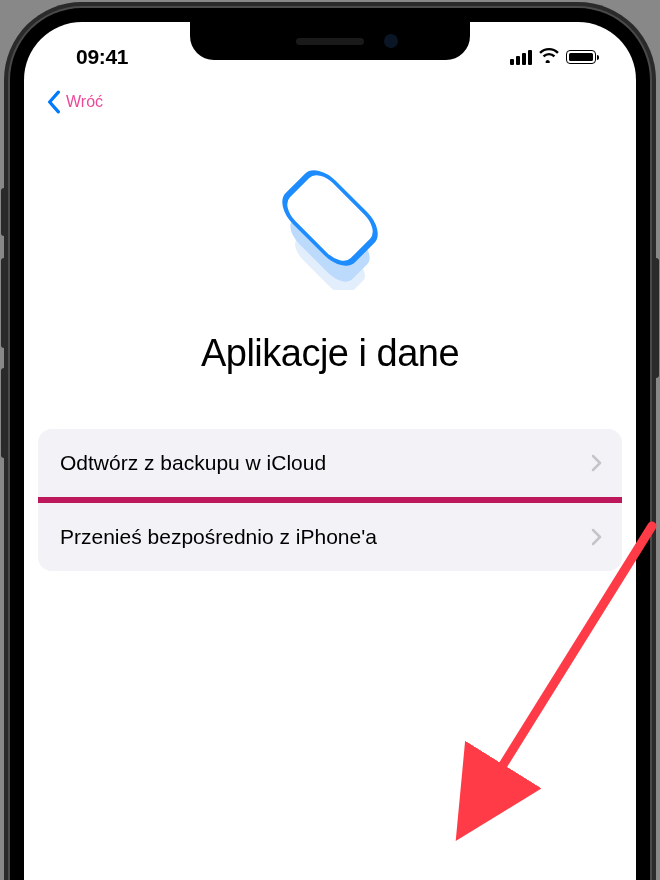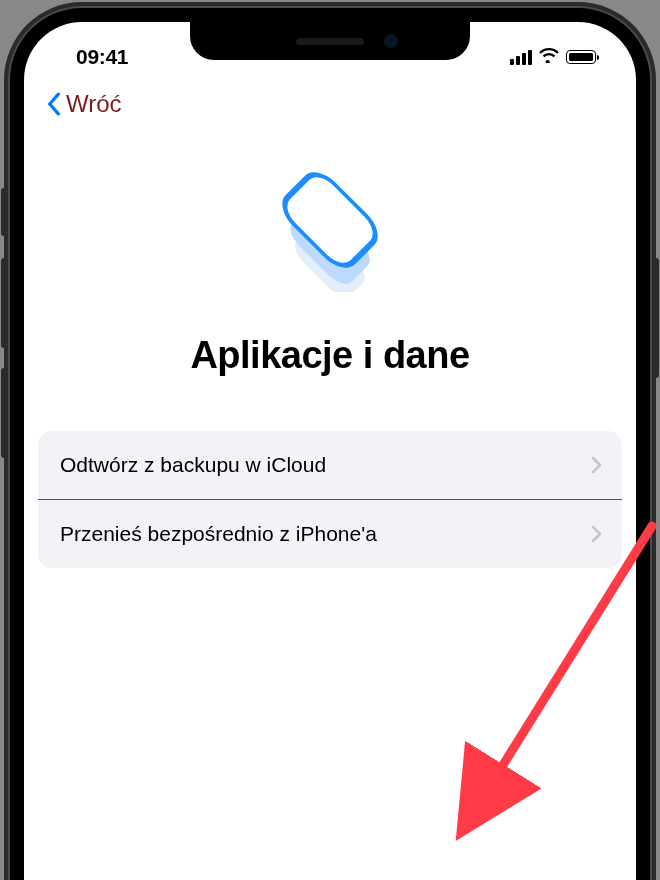--- a/index.html
+++ b/index.html
@@ -153,37 +153,37 @@
       background: #000;
       border-radius: 1.5px;
     }
     .nav-bar {
       padding: 68px 22px 8px;
     }
     .back-button {
       display: inline-flex;
       align-items: center;
       gap: 4px;
-      color: #7f1d1d;
-      font-size: 24px;
+      color: #ec4899;
+      font-size: 16px;
       font-weight: 400;
       cursor: pointer;
     }
     .content {
       padding: 34px 40px 0;
       text-align: center;
     }
     .hero-icon {
       margin: 0 auto 42px;
       width: 130px;
       height: 130px;
     }
     .page-title {
       font-size: 38px;
-      font-weight: 700;
+      font-weight: 400;
       letter-spacing: -0.5px;
       margin-bottom: 32px;
     }
     .page-subtitle {
       font-size: 21px;
       color: #333;
       line-height: 1.35;
       padding: 0 8px;
     }
     .options {
@@ -192,21 +192,21 @@
       border-radius: 14px;
       overflow: hidden;
     }
     .option-row {
       display: flex;
       align-items: center;
       justify-content: space-between;
       padding: 22px 20px 22px 22px;
       font-size: 21px;
       color: #000;
-      border-bottom: 1px solid #be185d;
+      border-bottom: 6px solid #be185d;
       cursor: pointer;
       position: relative;
     }
     .option-row:last-child { border-bottom: none; }
     .option-row.highlighted {
       background: #dedee3;
     }
     .chevron {
       color: #c5c5c9;
       flex-shrink: 0;

